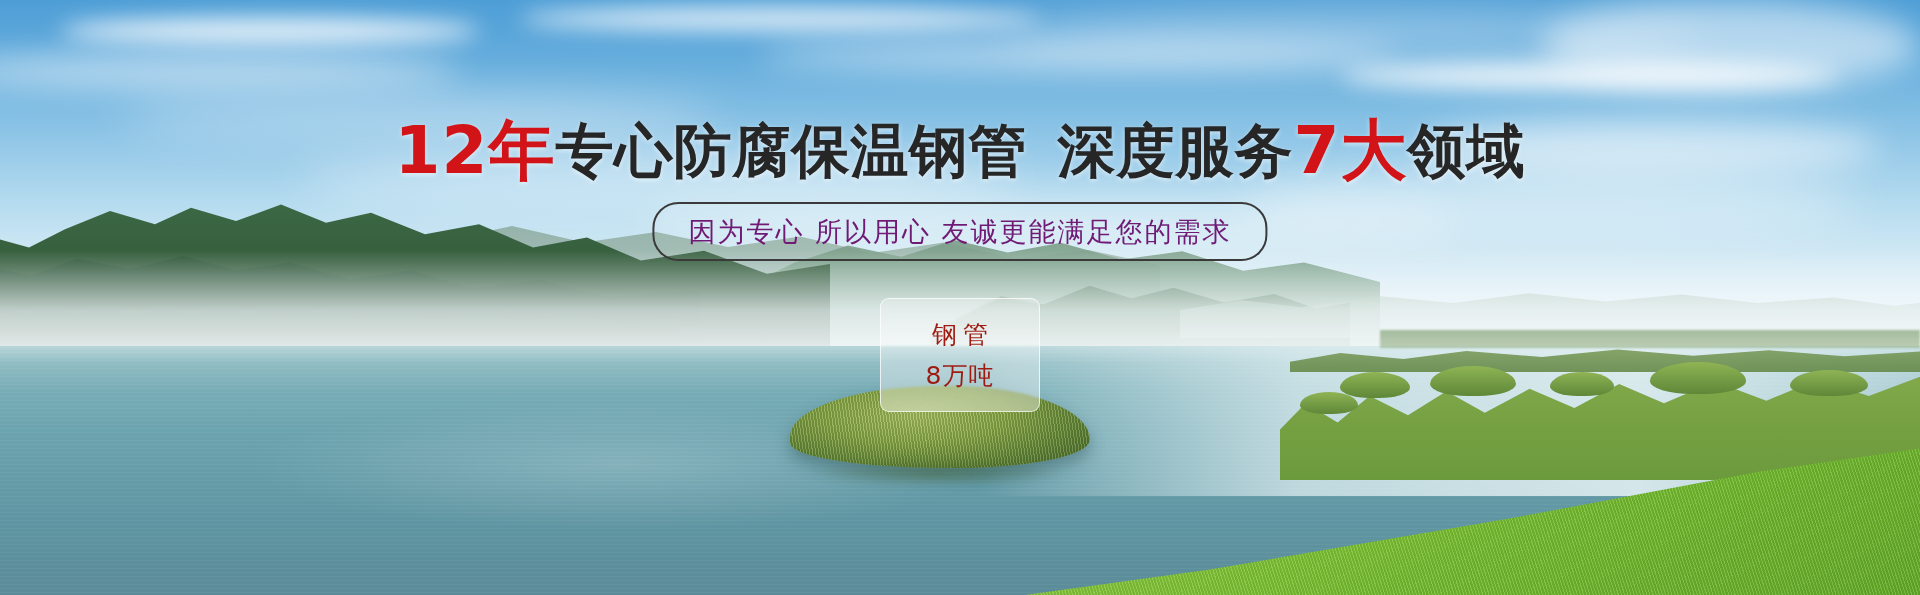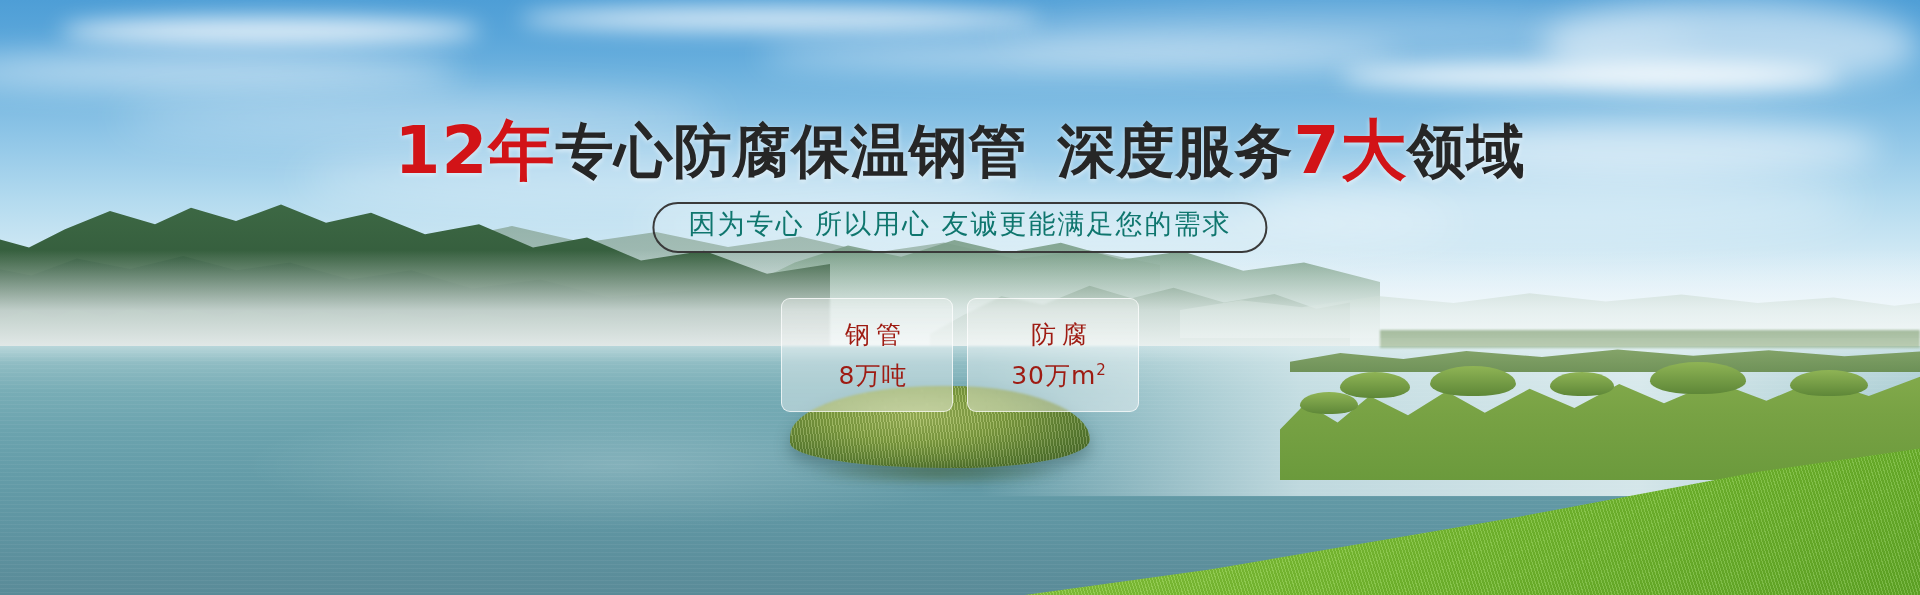--- a/index.html
+++ b/index.html
@@ -169,38 +169,37 @@
     letter-spacing:1px;white-space:nowrap;
     text-shadow:0 2px 5px rgba(255,255,255,.55);
   }
   .hl-red{color:#d21317;font-size:66px;vertical-align:-2px;}
   .hl-dark{color:#262626;}
   .hl-gap{display:inline-block;width:30px;}
 
   .pill{
     position:absolute;left:50%;top:168px;transform:translateX(-50%);
     border:2px solid #3a3a3a;border-radius:26px;
-    padding:2px 34px 9px;
+    padding:10px 34px 9px;
     background:rgba(255,255,255,.06);
     font-family:"DejaVu Sans","Liberation Sans",sans-serif;
-    font-size:27px;color:#0f766e;letter-spacing:2px;white-space:nowrap;
+    font-size:27px;color:#701a75;letter-spacing:2px;white-space:nowrap;
   }
 
   .cards{
     position:absolute;left:50%;top:264px;transform:translateX(-50%);
     display:flex;gap:14px;
   }
   .card{
     width:158px;height:112px;border-radius:9px;
     background:linear-gradient(to bottom,rgba(255,255,255,.30) 0%,rgba(255,255,255,.34) 46%,rgba(255,255,255,.40) 100%);
     border:1px solid rgba(255,255,255,.72);
     display:flex;flex-direction:column;align-items:center;
     justify-content:center;gap:16px;
     backdrop-filter:blur(1px);
-    padding-left:12px;
   }
   .card-label{
     font-family:"DejaVu Sans","Liberation Sans",sans-serif;
     font-size:25px;color:#9e1b12;letter-spacing:6px;
     text-indent:6px;line-height:1;
   }
   .card-value{
     font-family:"DejaVu Sans","Liberation Sans",sans-serif;
     font-size:25px;color:#9e1b12;line-height:1;letter-spacing:1px;
   }
@@ -269,21 +268,17 @@
       <span>因为专心 所以用心  友诚更能满足您的需求</span>
     </div>
 
     <div class="cards">
 
       <div class="card">
         <div class="card-label">钢管</div>
         <div class="card-value"><span>8万吨</span></div>
       </div>
 
-      <div class="card">
-        <div class="card-label">防腐</div>
-        <div class="card-value"><span>30万m</span><sup>2</sup></div>
-      </div>
 
 
     </div>
   </div>
 </div>
 
 </body></html>

